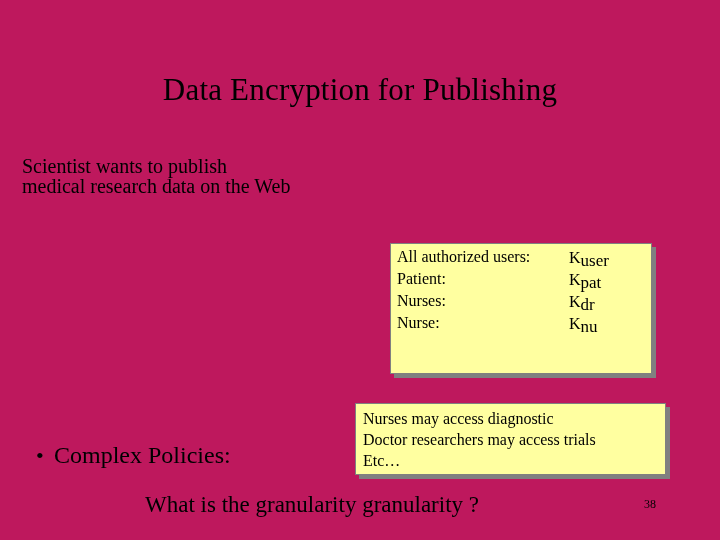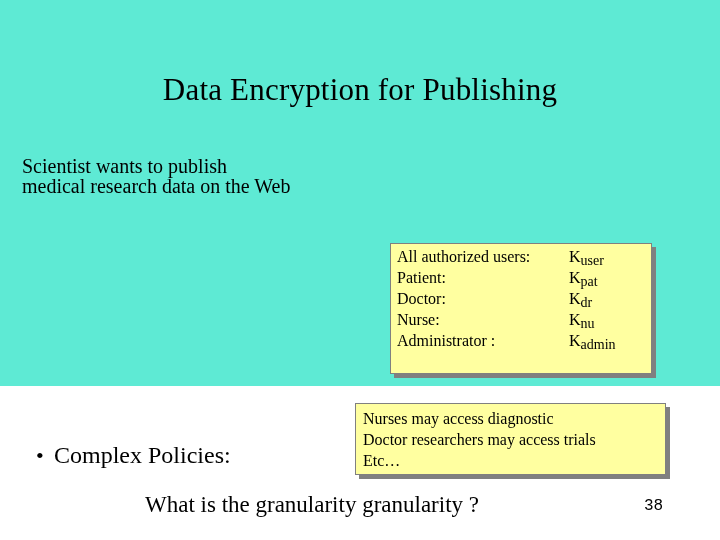--- a/index.html
+++ b/index.html
@@ -9,22 +9,22 @@
   body {
     width: 720px;
     height: 540px;
     background: #ffffff;
     font-family: "Liberation Serif", serif;
     overflow: hidden;
   }
   .slide {
     position: relative;
     width: 720px;
-    height: 386px;
-    background: #5eead4;
+    height: 540px;
+    background: #be185d;
   }
   .slide-title {
     position: absolute;
     left: 0;
     top: 72px;
     width: 720px;
     text-align: center;
     font-size: 31px;
     color: #000000;
     letter-spacing: 0.2px;
@@ -83,21 +83,21 @@
   .keys-table td {
     font-size: 16px;
     color: #000000;
     padding: 0 0 5px 0;
     vertical-align: top;
     line-height: 1.0;
   }
   .keys-table td.k-label { width: 172px; margin-top: 20px; }
   .keys-table td.k-value { white-space: nowrap; }
   .keys-table sub {
-    font-size: 14px;
+    font-size: 17px;
     vertical-align: baseline;
     position: relative;
     top: 3px;
   }
 
   .policy-line {
     font-size: 16px;
     color: #000000;
     line-height: 1.32;
     white-space: nowrap;
@@ -109,23 +109,22 @@
     top: 492px;
     font-size: 23px;
     color: #000000;
     white-space: nowrap;
   }
 
   .page-number {
     position: absolute;
     left: 644px;
     top: 497px;
-    font-size: 16px;
+    font-size: 12px;
     color: #000000;
-    font-family: Liberation Mono, monospace;
   }
 </style>
 </head>
 <body>
 
 <div class="slide">
 
   <div class="slide-title">Data Encryption for Publishing</div>
 
   <div class="intro-line intro-1">Scientist wants to publish</div>
@@ -141,30 +140,26 @@
       <tbody>
         <tr>
           <td class="k-label">All authorized users:</td>
           <td class="k-value"><span>K</span><sub>user</sub></td>
         </tr>
         <tr>
           <td class="k-label">Patient:</td>
           <td class="k-value"><span>K</span><sub>pat</sub></td>
         </tr>
         <tr>
-          <td class="k-label">Doctor:</td>
+          <td class="k-label">Nurses:</td>
           <td class="k-value"><span>K</span><sub>dr</sub></td>
         </tr>
         <tr>
           <td class="k-label">Nurse:</td>
           <td class="k-value"><span>K</span><sub>nu</sub></td>
-        </tr>
-        <tr>
-          <td class="k-label">Administrator :</td>
-          <td class="k-value"><span>K</span><sub>admin</sub></td>
         </tr>
       </tbody>
     </table>
   </div>
 
   <div class="box box-policies">
     <div class="policy-line">Nurses may access diagnostic</div>
     <div class="policy-line">Doctor researchers may access trials</div>
     <div class="policy-line">Etc…</div>
   </div>

